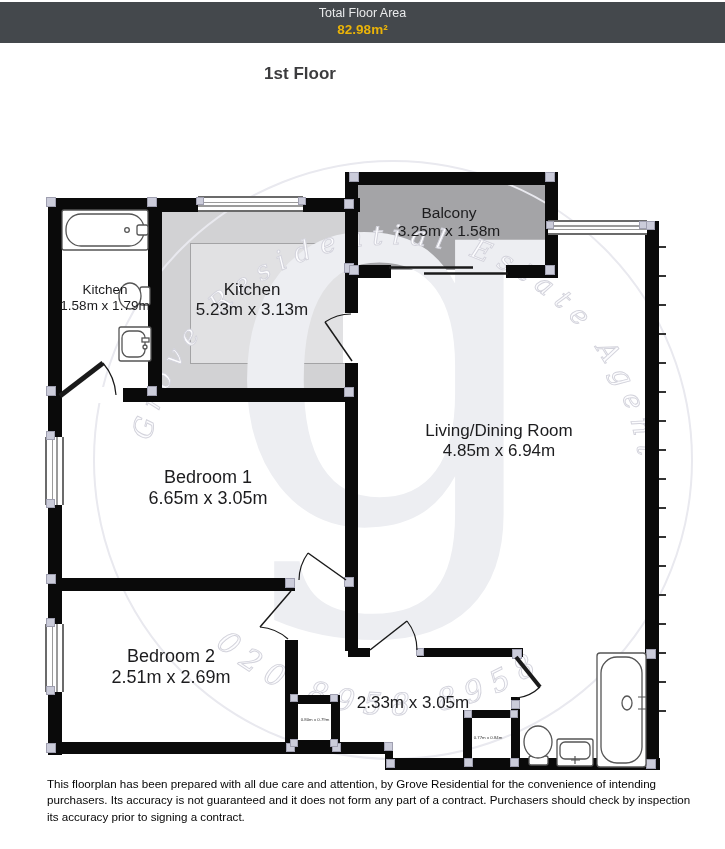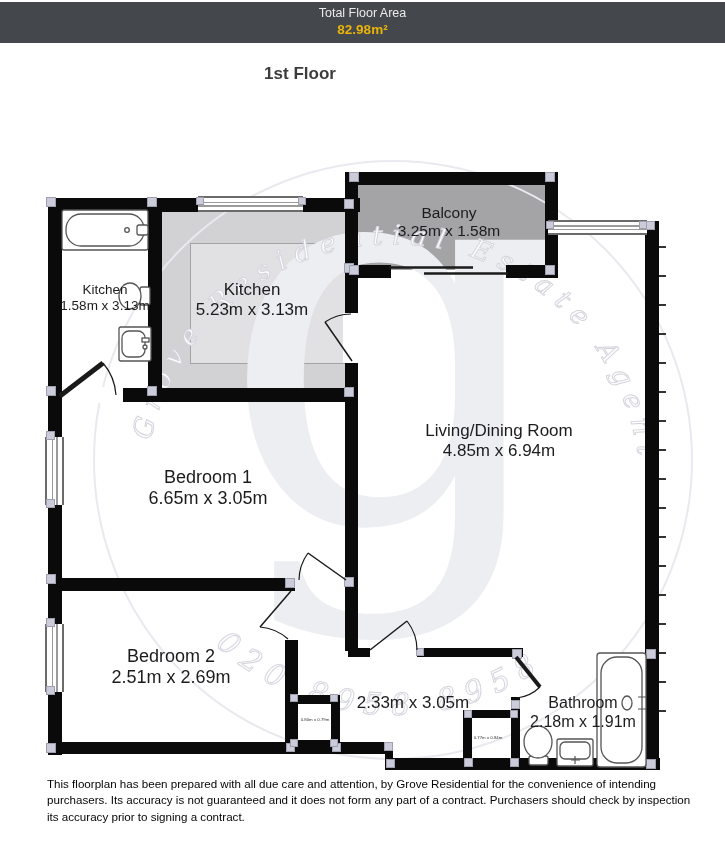--- a/index.html
+++ b/index.html
@@ -229,21 +229,21 @@
     </g>
     <g stroke="#555" stroke-width="1.3" fill="#ffffff">
       <rect x="557" y="739" width="36" height="27" rx="2"></rect>
       <rect x="560" y="742" width="30" height="17" rx="5"></rect>
       <path d="M571,760 h9 M575,756 v8" fill="none" stroke-width="1.2"></path>
     </g>
   </svg>
 
   <div class="lbl sz13" style="left:105px;top:282px">
     <div>Kitchen</div>
-    <div>1.58m x 3.13m</div>
+    <div>1.58m x 1.79m</div>
   </div>
   <div class="lbl sz17" style="left:252px;top:280px">
     <div>Kitchen</div>
     <div>5.23m x 3.13m</div>
   </div>
   <div class="lbl sz15" style="left:449px;top:204px">
     <div>Balcony</div>
     <div>3.25m x 1.58m</div>
   </div>
   <div class="lbl sz17" style="left:499px;top:421px">
@@ -254,24 +254,20 @@
     <div>Bedroom 1</div>
     <div>6.65m x 3.05m</div>
   </div>
   <div class="lbl sz18" style="left:171px;top:646px">
     <div>Bedroom 2</div>
     <div>2.51m x 2.69m</div>
   </div>
   <div class="lbl sz17" style="left:413px;top:693px">
     <div>2.33m x 3.05m</div>
   </div>
-  <div class="lbl sz16" style="left:583px;top:694px">
-    <div>Bathroom</div>
-    <div>2.18m x 1.91m</div>
-  </div>
   <div class="lbl tiny" style="left:315px;top:716px">
     <div>0.80m x 0.79m</div>
   </div>
   <div class="lbl tiny" style="left:488px;top:734px">
     <div>0.77m x 0.84m</div>
   </div>
 
   <div class="disclaimer">This floorplan has been prepared with all due care and attention, by Grove Residential for the convenience of intending purchasers. Its accuracy is not guaranteed and it does not form any part of a contract. Purchasers should check by inspection its accuracy prior to signing a contract.</div>
 </div>
 

